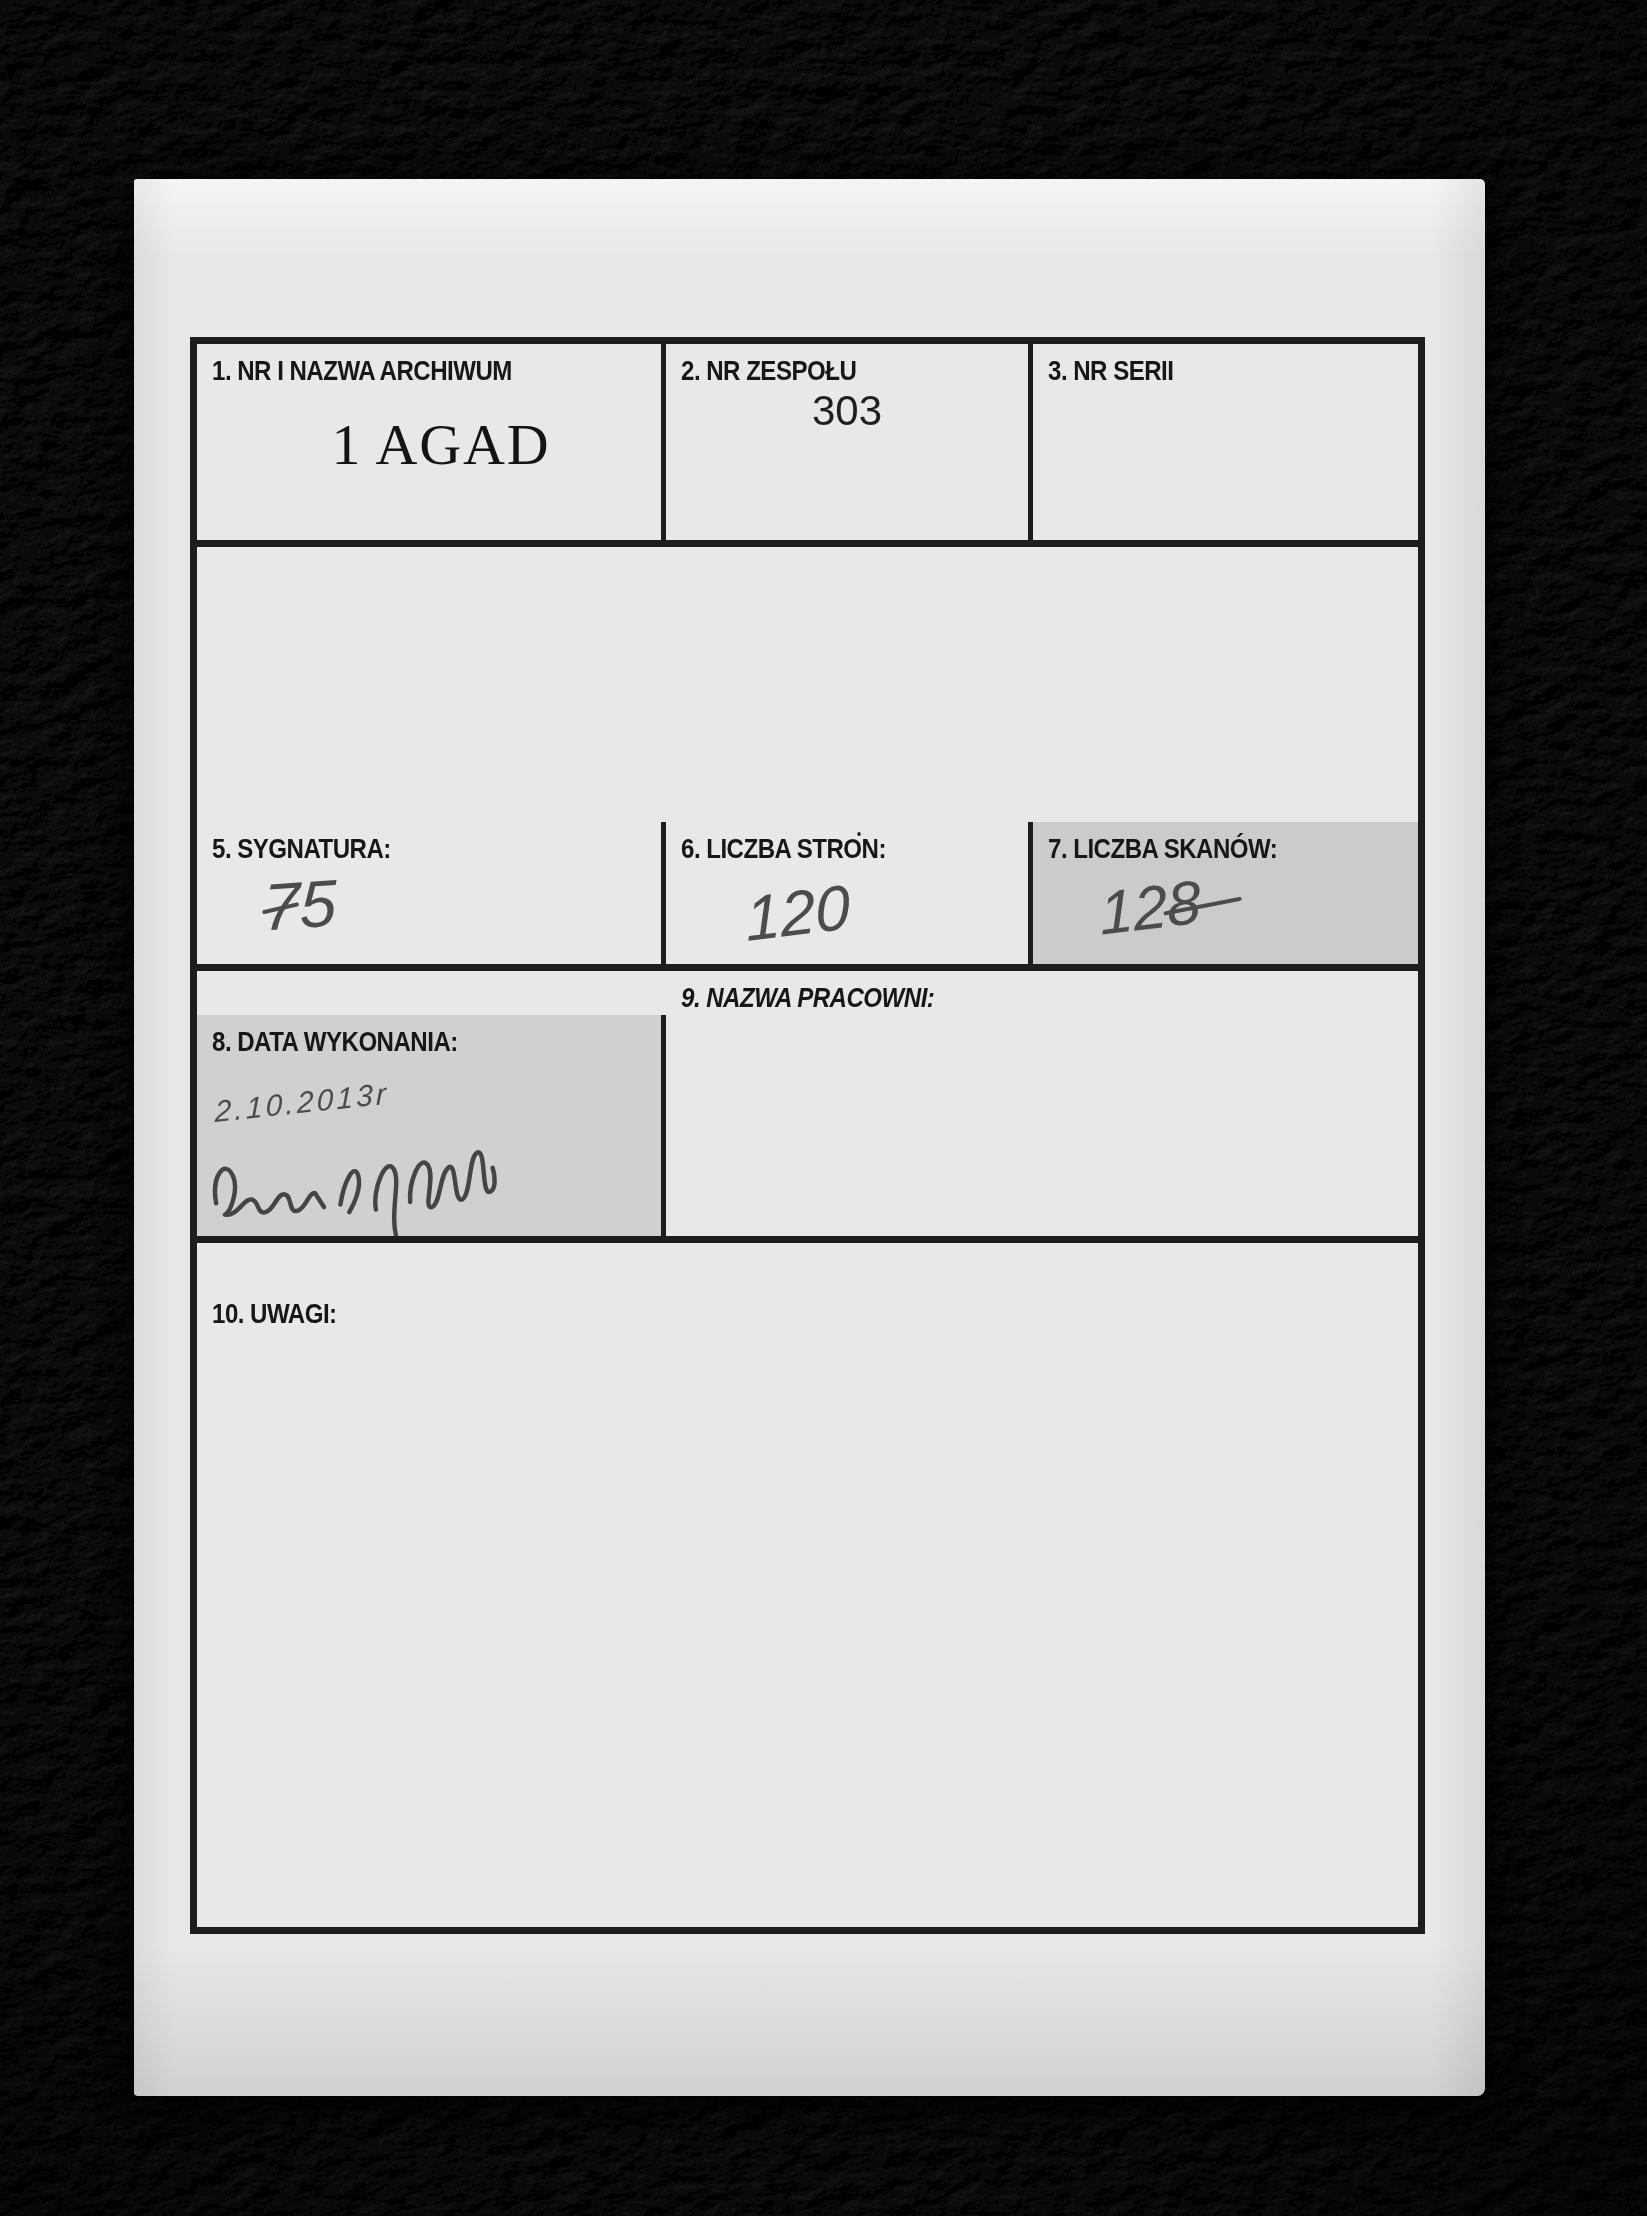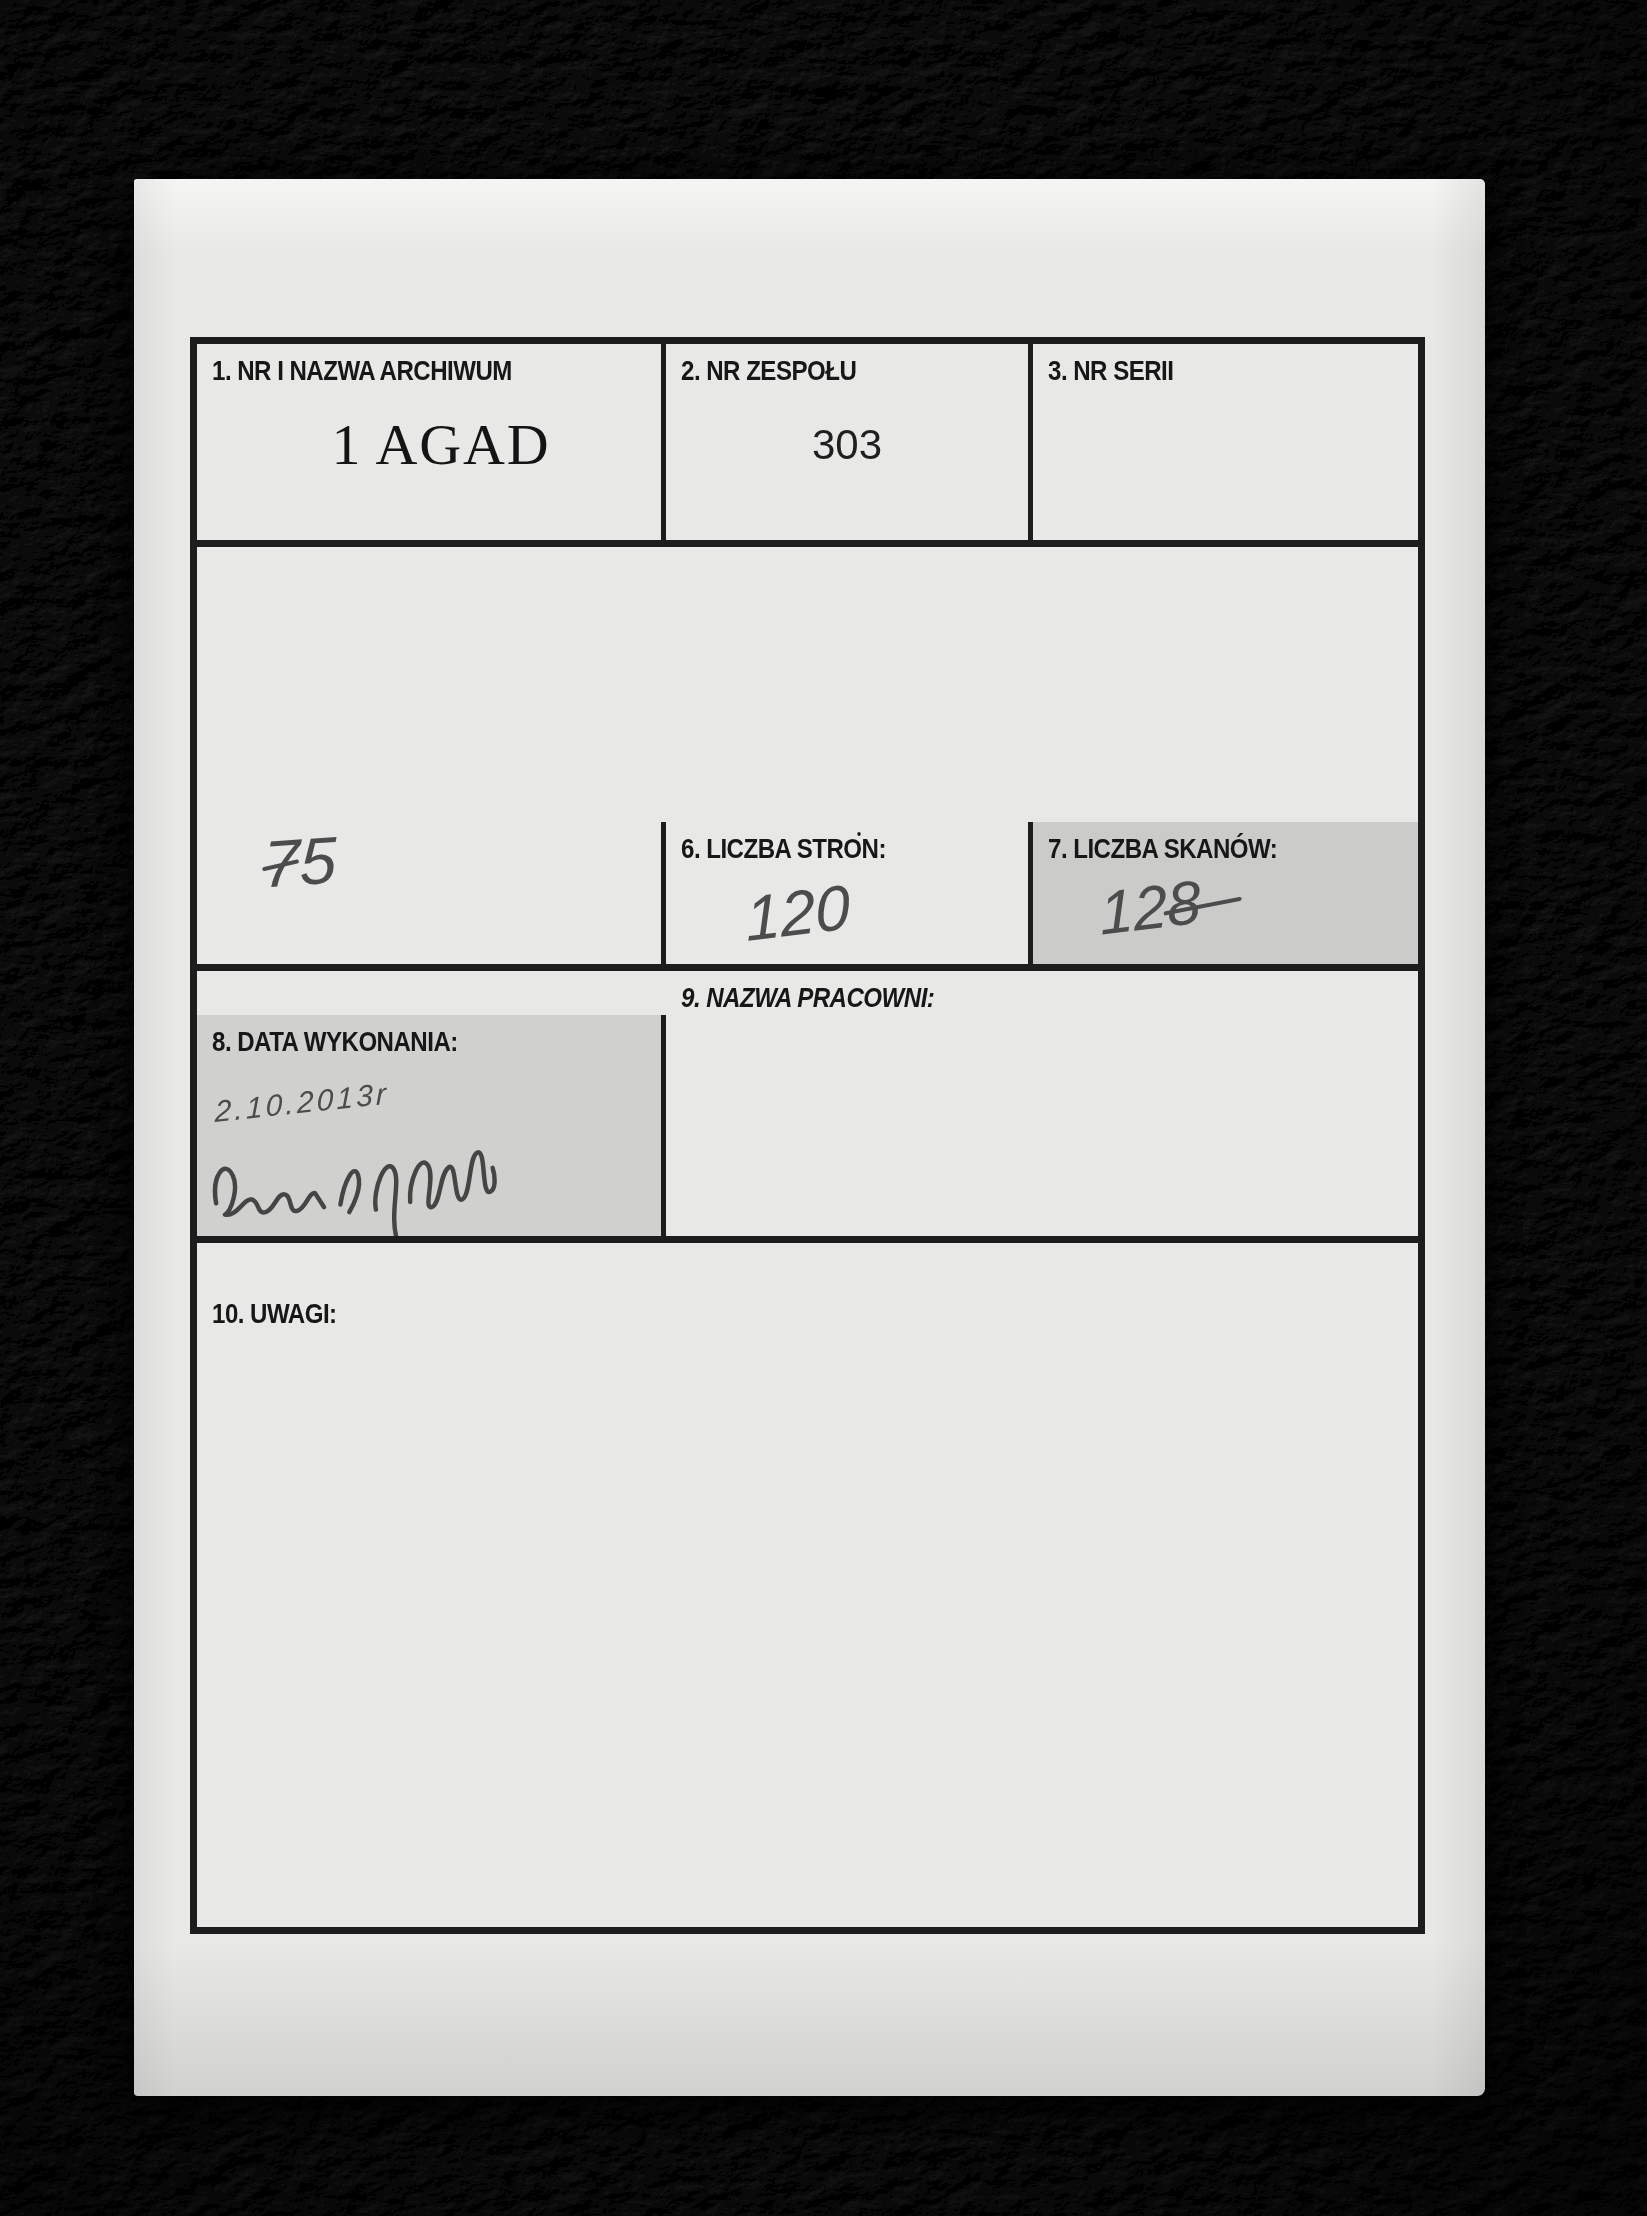--- a/index.html
+++ b/index.html
@@ -52,21 +52,21 @@
     font-weight:bold;font-size:28px;color:#171717;letter-spacing:-0.6px;
     transform:scaleX(0.86);transform-origin:0 50%;
   }
   .ndot{position:absolute;left:205px;top:-1.3px;width:4.4px;height:4.4px;border-radius:50%;background:#1b1b1b;}
 
   .v-agad{
     font-family:"Liberation Serif",serif;font-weight:normal;
     font-size:58px;color:#141414;letter-spacing:1.9px;
     text-align:center;margin-top:24px;margin-left:24px;
   }
-  .v-303{font-size:42px;color:#1f1f1f;text-align:center;margin-top:34px;}
+  .v-303{font-size:42px;color:#1f1f1f;text-align:center;}
   .v-name{
     font-size:43px;color:#1c1c1c;line-height:82px;
     margin:32px 0 0 44px;letter-spacing:0.3px;
   }
 
   
   .hand{
     font-style:italic;color:#4c4c4c;position:relative;
     white-space:nowrap;
   }
@@ -120,20 +120,21 @@
       <div class="label"><span>2. NR ZESPOŁU</span></div>
       <div class="v-303">303</div>
     </div>
 
     <div class="cell c3 bb">
       <div class="label"><span>3. NR SERII</span></div>
     </div>
 
 
     <div class="cell c5 br bb">
+      <div class="label"><span>5. SYGNATURA:</span></div>
       <div class="hand h75">
         <i class="bar7"></i><span>75</span>
       </div>
     </div>
 
     <div class="cell c6 br bb">
       <div class="label"><span>6. LICZBA STRON:<i class="ndot"></i></span></div>
       <div class="hand h120">120</div>
     </div>
 

